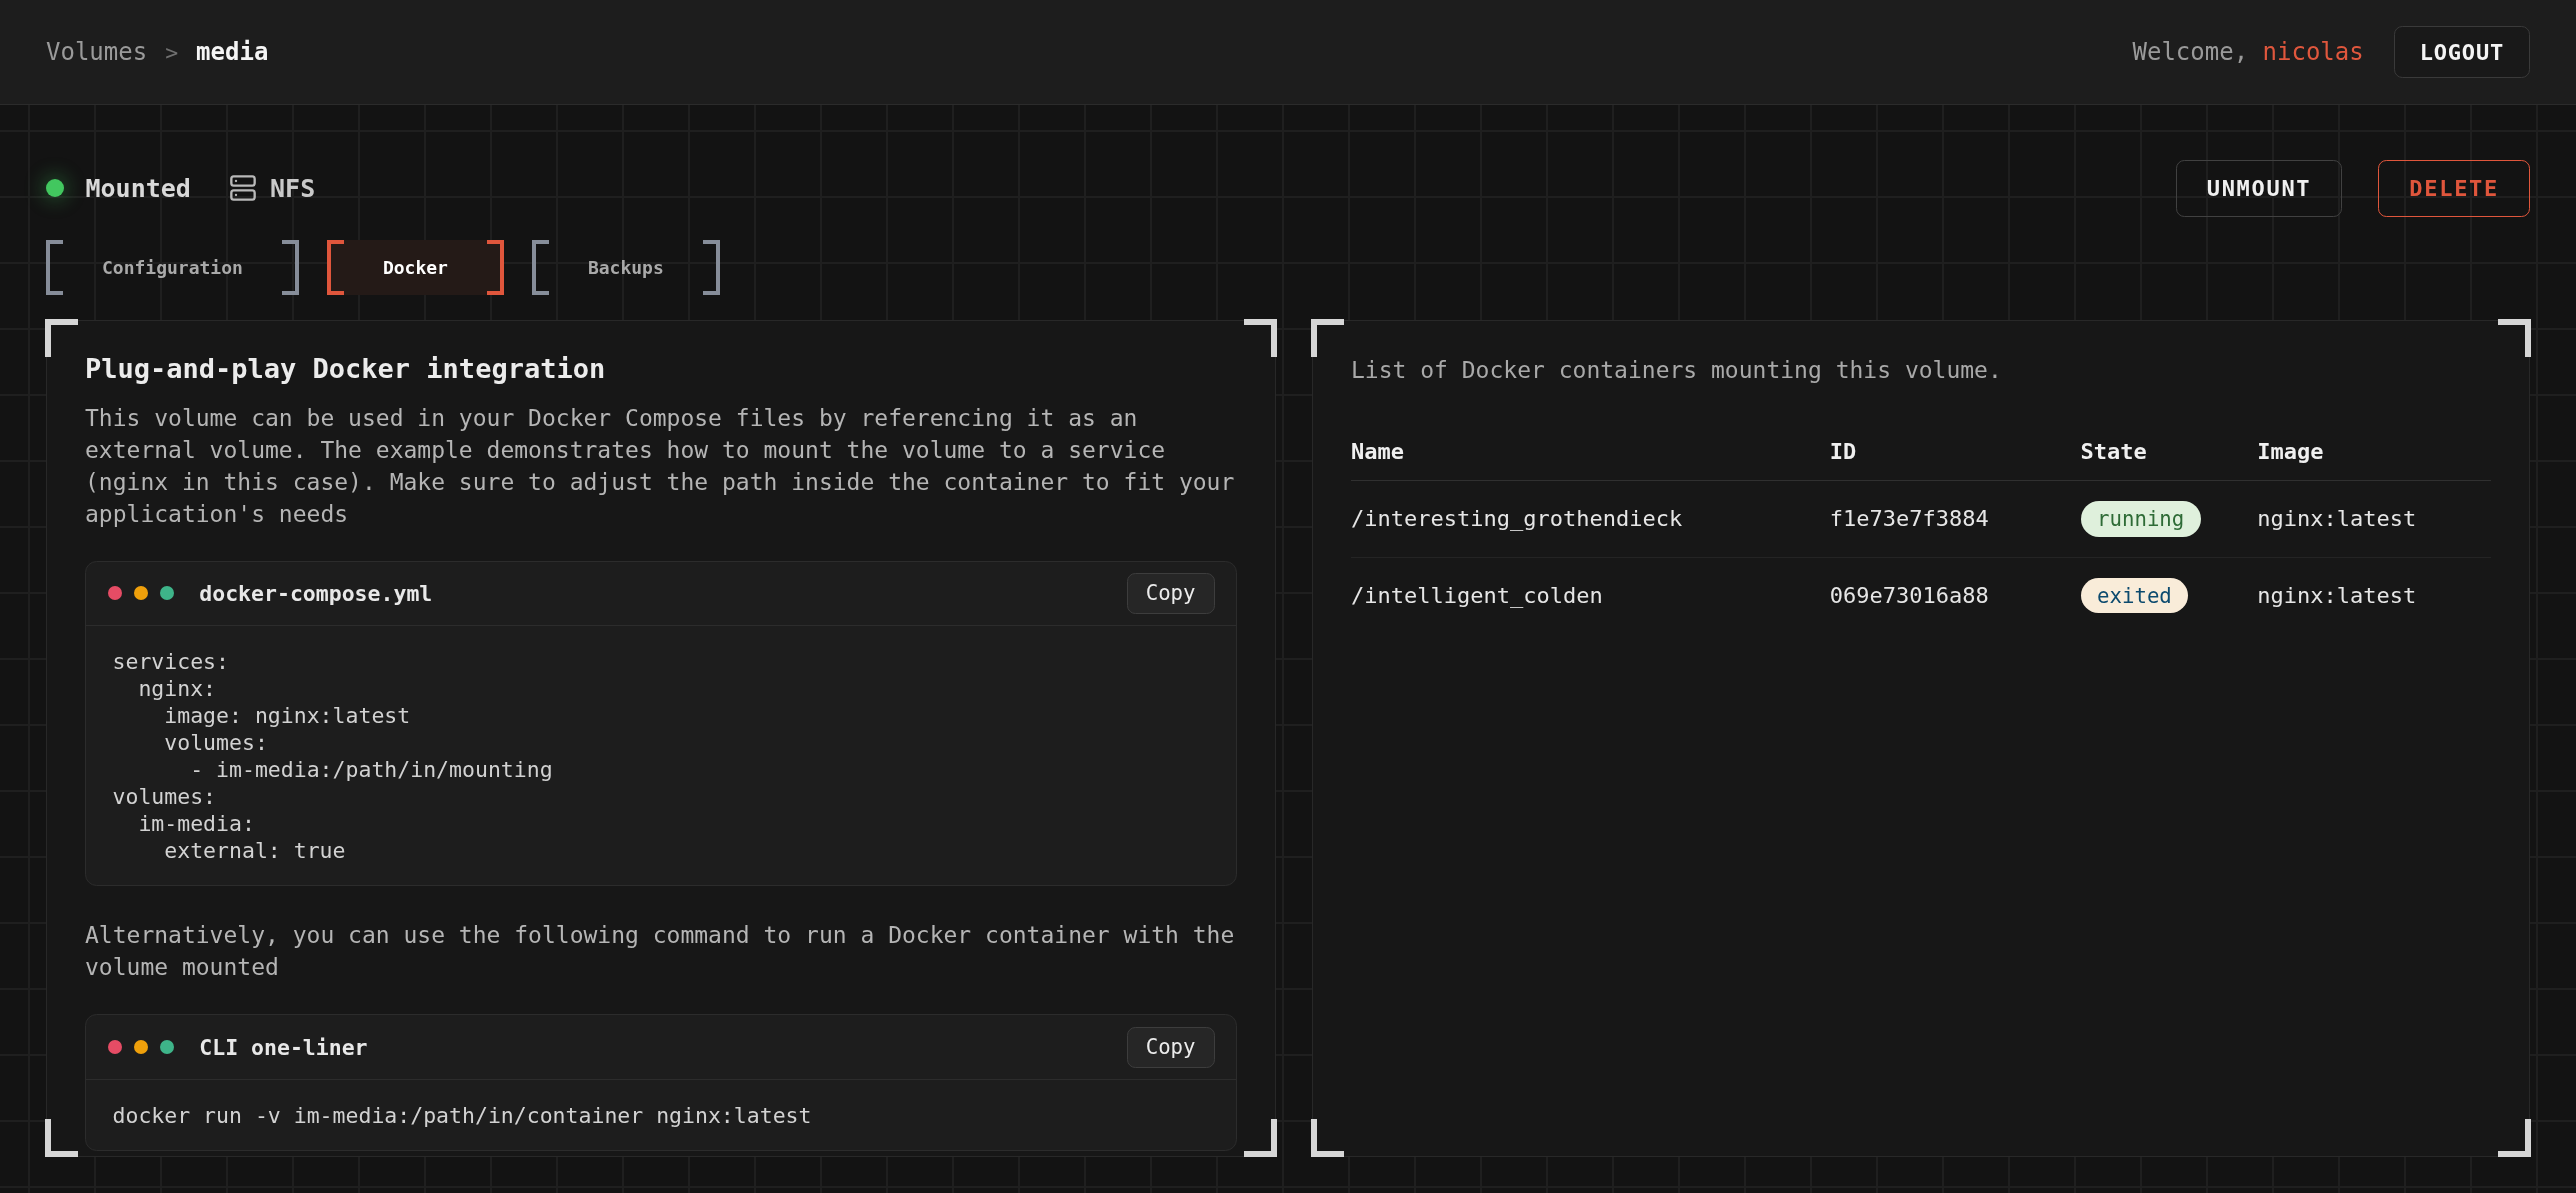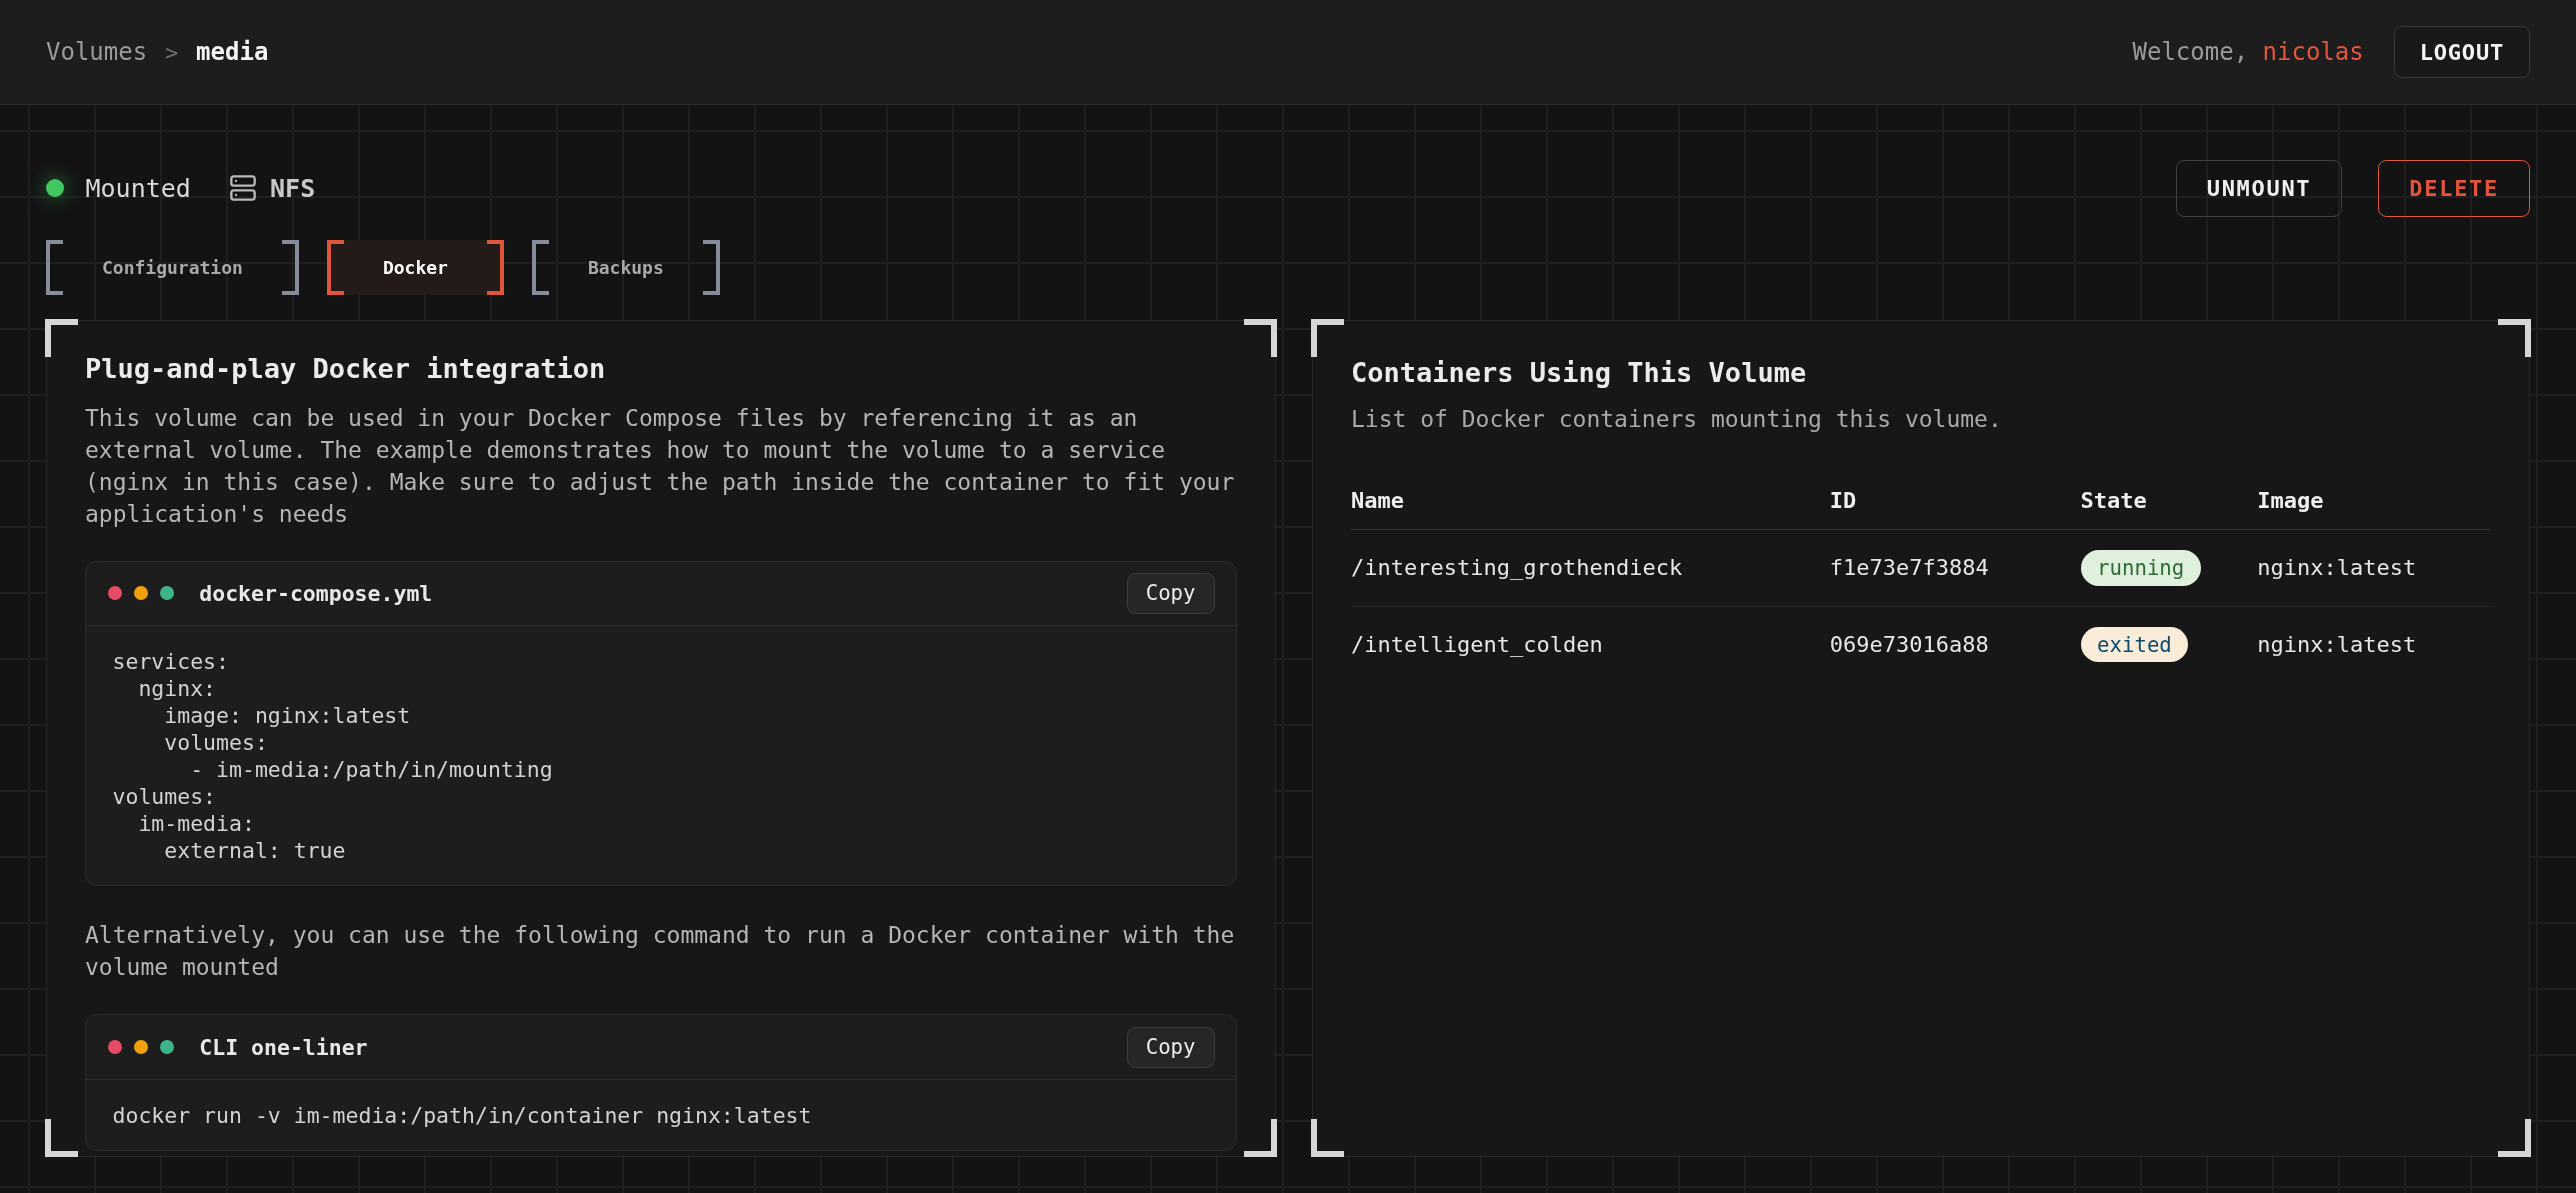--- a/index.html
+++ b/index.html
@@ -40,21 +40,21 @@
     background-size:66px 66px;
     background-position:28px 25px;
   }
 
   
   .status-row { display:flex; align-items:center; height:60px; }
   .status-dot {
     width:18px; height:18px; border-radius:50%; background:#42c75f;
     box-shadow:0 0 18px 5px rgba(66,199,95,.25); margin-right:21.5px;
   }
-  .status-label { font-size:25px; font-weight:normal; color:#d9d9d9; margin-right:38px; }
+  .status-label { font-size:25px; font-weight:bold; color:#d9d9d9; margin-right:38px; }
   .fs-wrap { display:flex; align-items:center; gap:13.2px; }
   .fs-icon { width:28px; height:28px; color:#b9b9b9; }
   .fs-label { font-size:25px; font-weight:bold; color:#c9c9c9; }
   .status-spacer { flex:1; }
   .action-btn {
     font-family:inherit; font-size:22px; font-weight:bold; letter-spacing:1.7px;
     background:transparent; border-radius:8.3px; padding:15px 30px; cursor:pointer;
   }
   .unmount-btn { color:#f0f0f0; border:1.7px solid #414141; margin-right:36px; }
   .delete-btn  { color:#e0563c; border:1.7px solid #e0563c; }
@@ -222,21 +222,20 @@
         <pre class="code-body">docker run -v im-media:/path/in/container nginx:latest</pre>
       </div>
     </section>
 
     <section class="panel panel-right">
       <span class="corner tl"></span>
       <span class="corner tr"></span>
       <span class="corner bl"></span>
       <span class="corner br"></span>
 
-      <h2>Containers Using This Volume</h2>
       <p class="subtitle">List of Docker containers mounting this volume.</p>
 
       <table>
         <colgroup>
             <col class="c-name">
             <col class="c-id">
             <col class="c-state">
             <col class="c-image">
           </colgroup>
         <thead>

